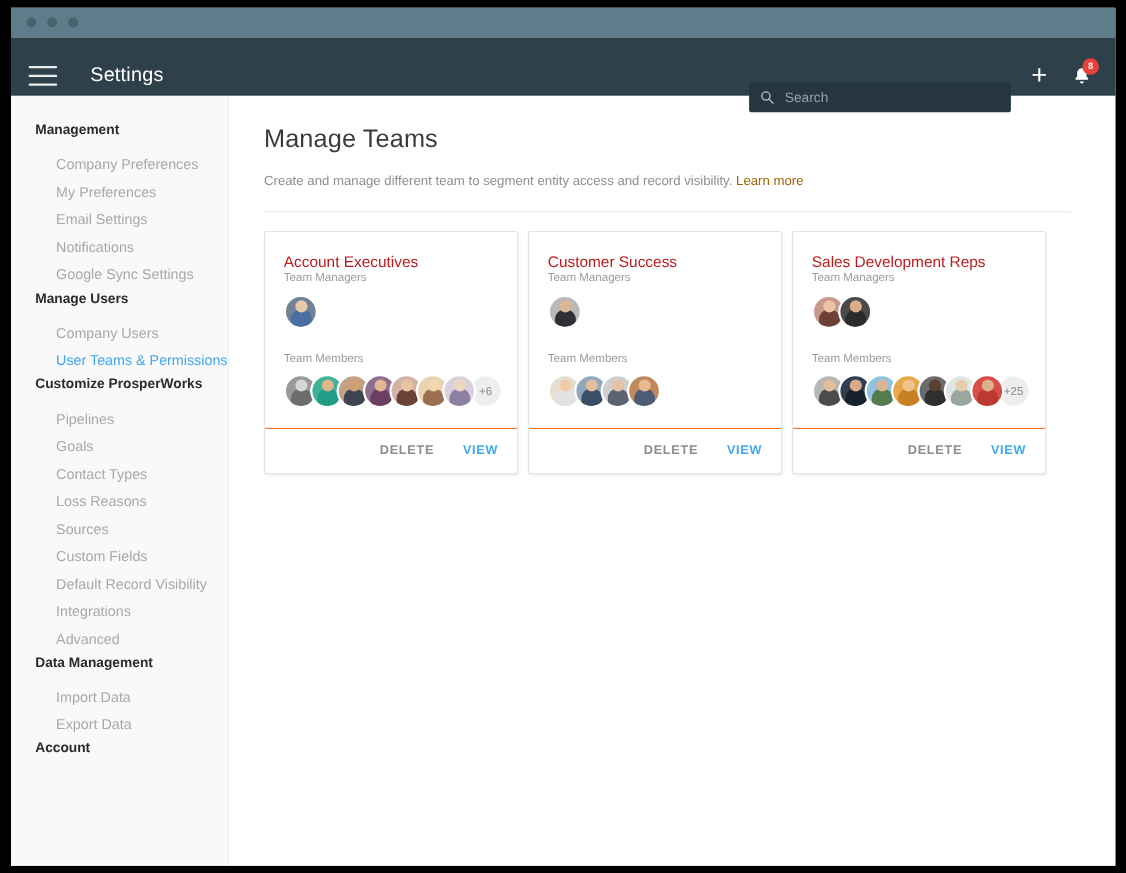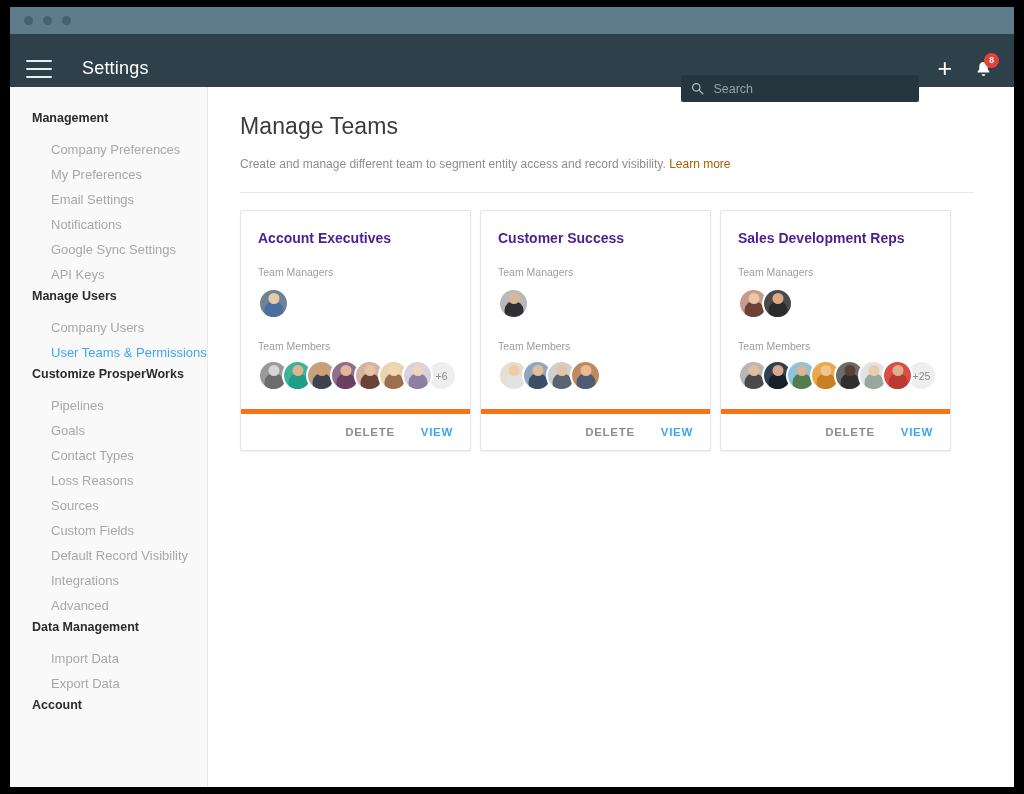--- a/index.html
+++ b/index.html
@@ -210,23 +210,22 @@
     background: #ffffff;
     border: 1px solid #e4e4e4;
     border-radius: 2px;
     box-shadow: 0 1px 2px rgba(0,0,0,.07);
     display: flex;
     flex-direction: column;
   }
   .card-body { padding: 19px 17px 18px 17px; flex: 1; }
   .card-title {
     font-size: 14px;
-    font-weight: bold;
-    color: #4c1d95;
-    margin-bottom: 20px;
+    font-weight: normal;
+    color: #b91c1c;
     white-space: nowrap;
   }
   .section-label {
     font-size: 10.5px;
     color: #9b9b9b;
     margin-bottom: 8px;
   }
   .avatar-row {
     display: flex;
     align-items: center;
@@ -273,21 +272,21 @@
     display: flex;
     align-items: center;
     justify-content: center;
     font-size: 10.5px;
     color: #8a8a8a;
     flex-shrink: 0;
   }
   .managers-wrap { min-height: 35px; }
 
   .card-footer {
-    border-top: 5px solid #f97316;
+    border-top: 1px solid #f97316;
     height: 41px;
     display: flex;
     align-items: center;
     justify-content: flex-end;
     padding-right: 17px;
     gap: 26px;
   }
   .btn-delete {
     font-size: 11.5px;
     font-weight: bold;
@@ -353,21 +352,20 @@
 
   <div class="body-split">
 
     <div class="sidebar">
         <div class="nav-group-title">Management</div>
         <div class="nav-item">Company Preferences</div>
         <div class="nav-item">My Preferences</div>
         <div class="nav-item">Email Settings</div>
         <div class="nav-item">Notifications</div>
         <div class="nav-item">Google Sync Settings</div>
-        <div class="nav-item">API Keys</div>
         <div class="nav-group-title spaced">Manage Users</div>
         <div class="nav-item">Company Users</div>
         <div class="nav-item active">User Teams &amp; Permissions</div>
         <div class="nav-group-title spaced">Customize ProsperWorks</div>
         <div class="nav-item">Pipelines</div>
         <div class="nav-item">Goals</div>
         <div class="nav-item">Contact Types</div>
         <div class="nav-item">Loss Reasons</div>
         <div class="nav-item">Sources</div>
         <div class="nav-item">Custom Fields</div>

